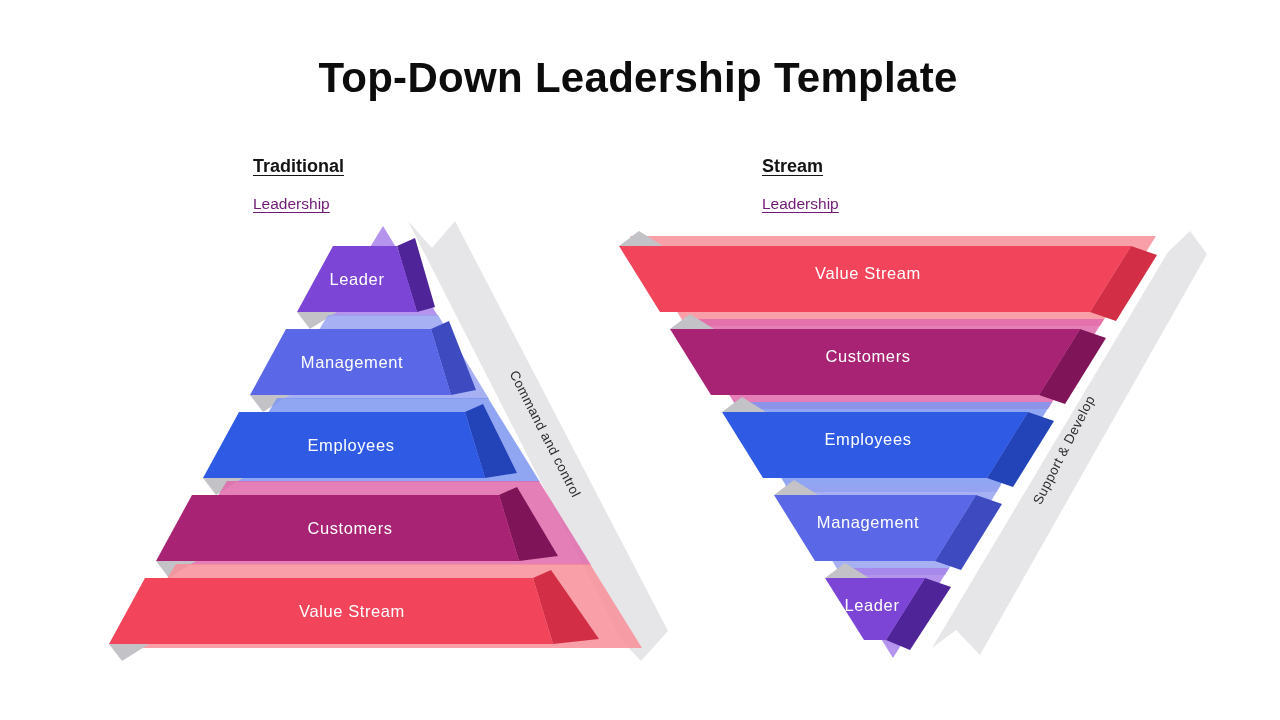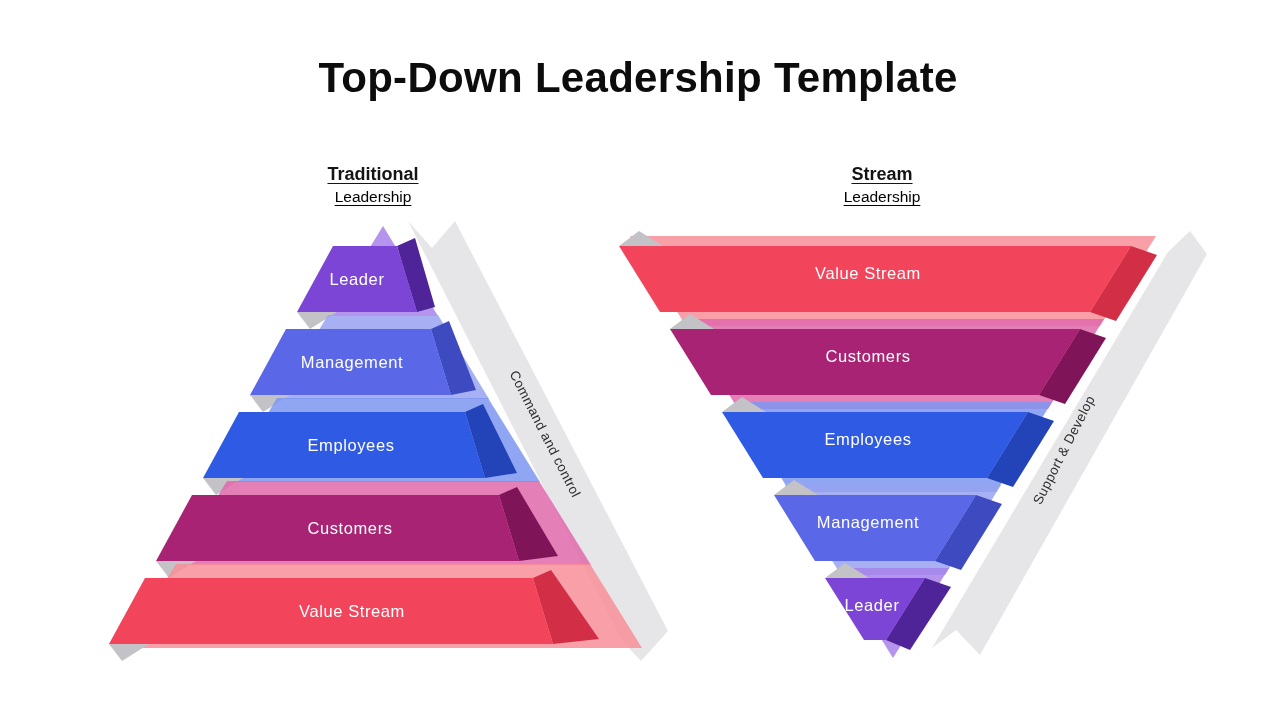--- a/index.html
+++ b/index.html
@@ -20,40 +20,39 @@
     width: 100%;
     margin: 0;
     text-align: center;
     font-size: 42px;
     font-weight: 800;
     letter-spacing: 0.3px;
     color: #0c0c0c;
   }
   .col-heading {
     position: absolute;
-    top: 164px;
+    top: 156px;
     width: 240px;
-    text-align: center;
     color: #141414;
   }
   .col-heading.left  { left: 253px; }
   .col-heading.right { left: 762px; }
   .h-main {
     font-size: 18px;
     font-weight: 700;
     text-decoration: underline;
     text-underline-offset: 3px;
   }
   .h-sub {
     font-size: 15.5px;
     font-weight: 400;
-    margin-top: 3px;
+    margin-top: 18px;
     text-decoration: underline;
     text-underline-offset: 3px;
-    color: #000000;
+    color: #701a75;
   }
   svg.art {
     position: absolute;
     top: 0;
     left: 0;
   }
   .band-label {
     font-family: "Liberation Sans", sans-serif;
     font-size: 16.5px;
     letter-spacing: 0.6px;

